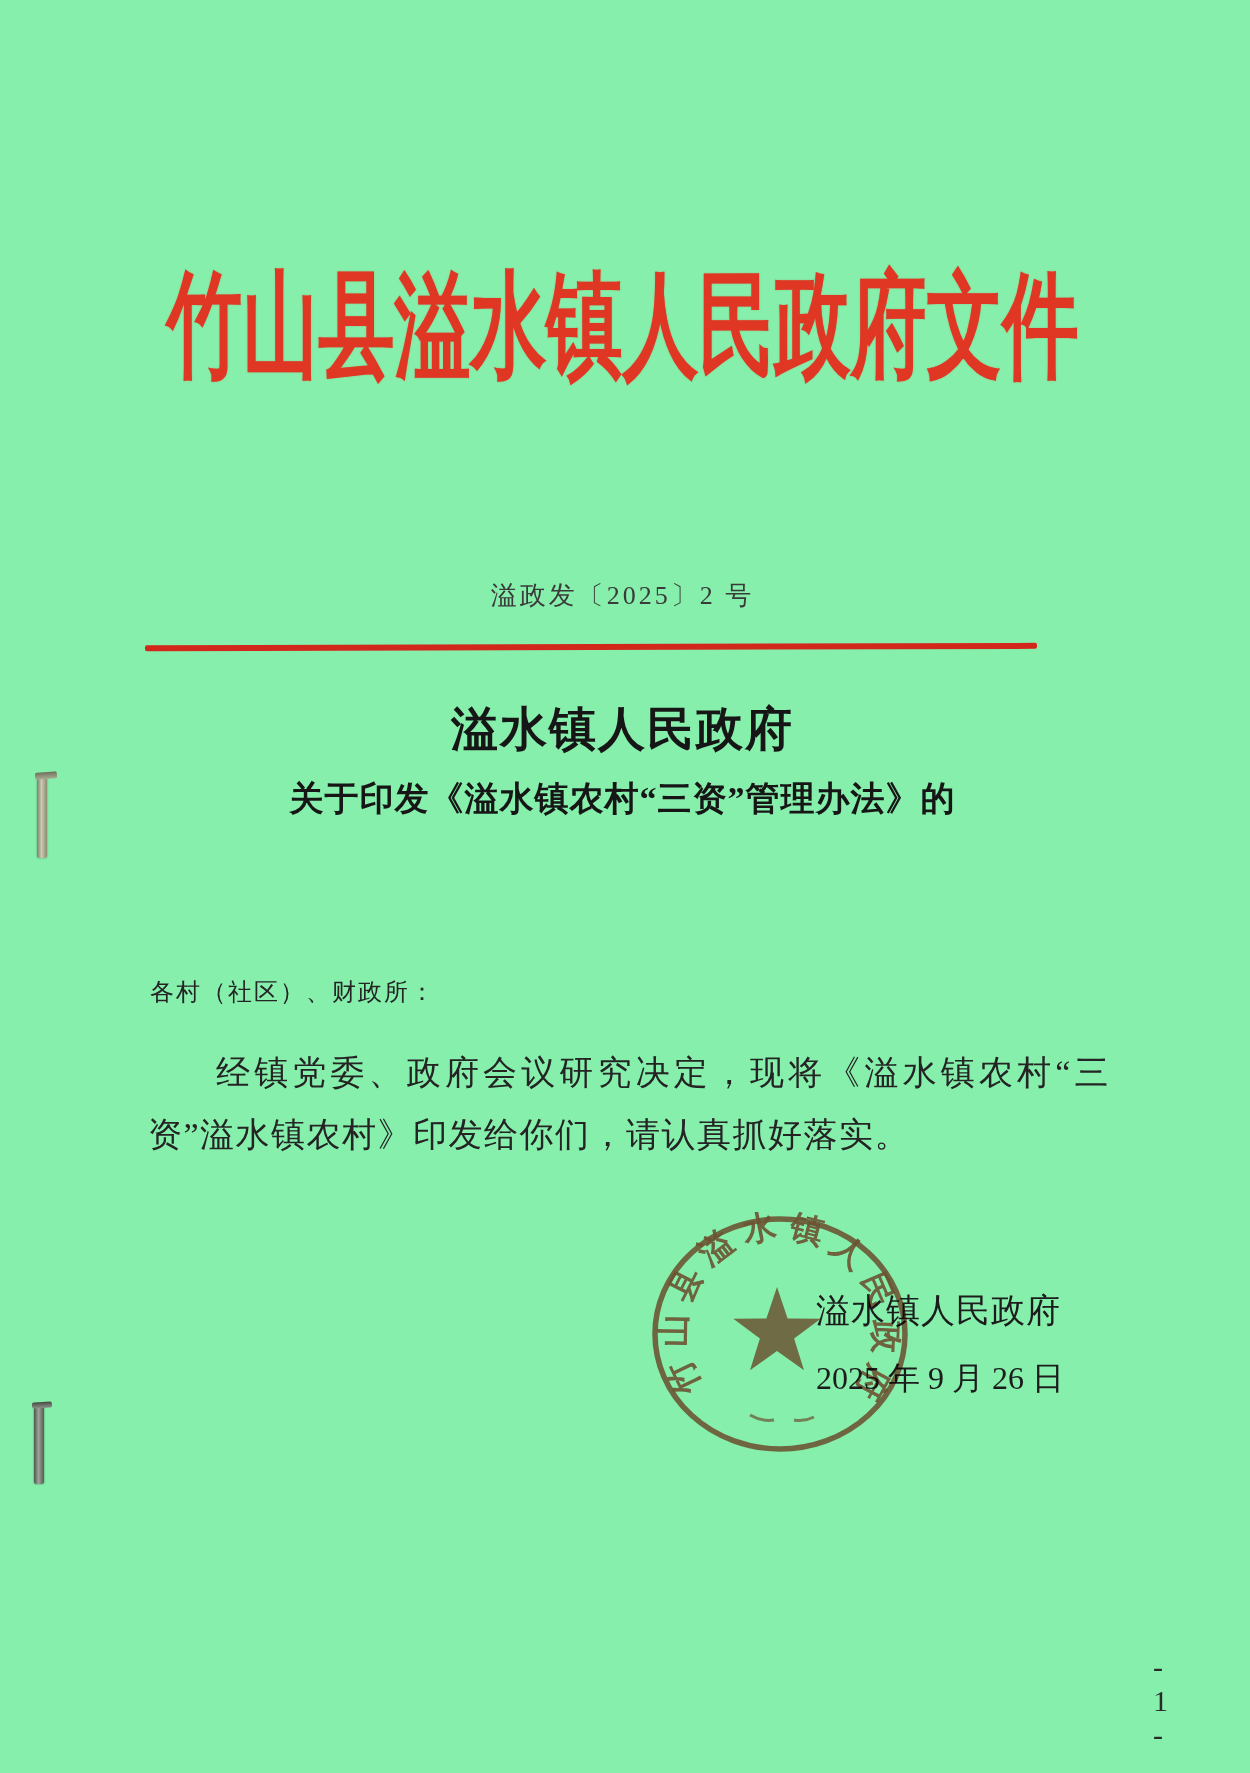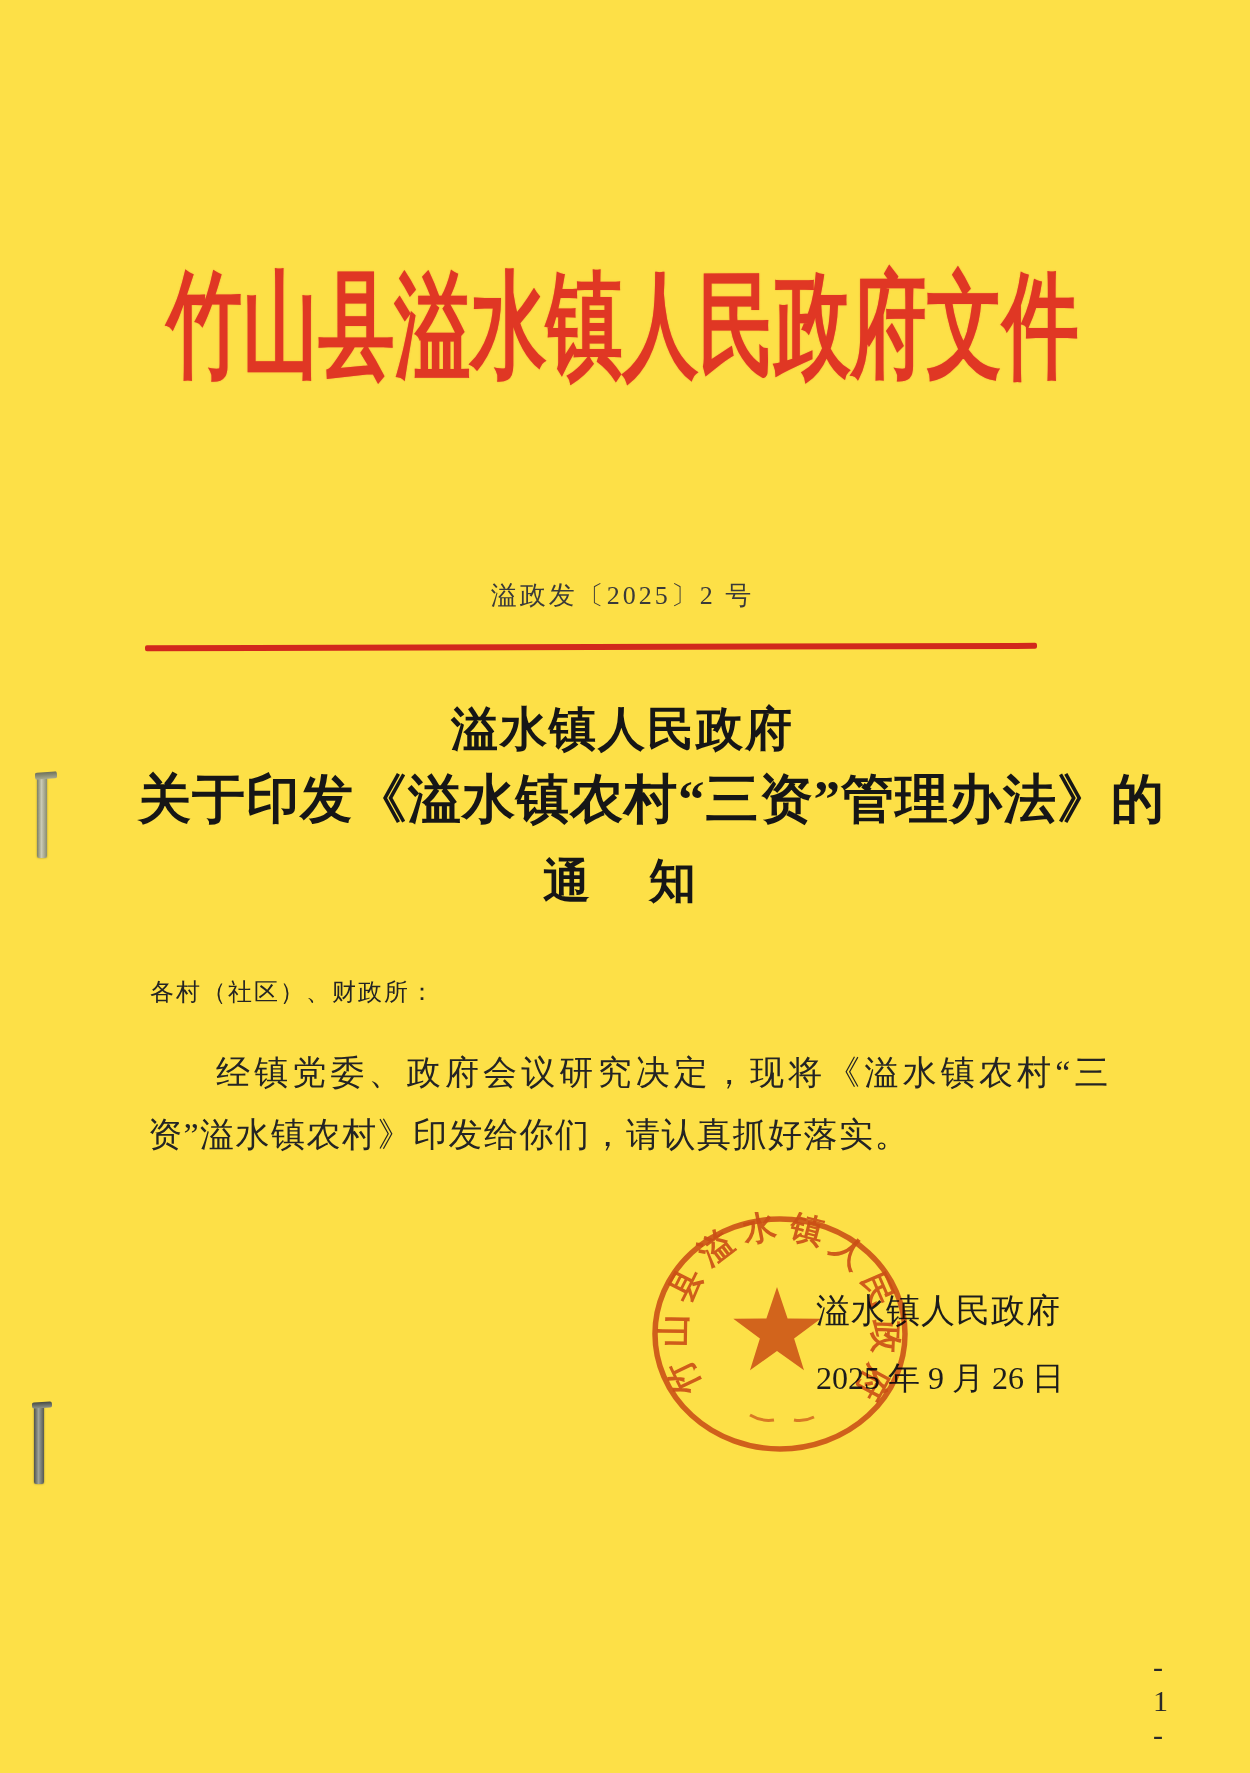--- a/index.html
+++ b/index.html
@@ -1,20 +1,20 @@
 <!DOCTYPE html>
 <html style="--banner-red: #e03724; --rule-red: #d2281c; --seal-red: #c84b3a; --ink-black: #1f1f1f;"><head>
 <meta charset="utf-8">
 <style>
   html,body{margin:0;padding:0;background:#e9e9e9;}
   .page{
     position:relative;
     width:1250px;height:1773px;
     margin:0 auto;
-    background:#fde047;
+    background:#86efac;
     overflow:hidden;
     font-family:"Liberation Serif","DejaVu Serif",serif;
     color:var(--ink-black,#1f1f1f);
   }
   .content{
     position:absolute;left:148px;top:0;width:949px;height:100%;
   }
   .banner{
     position:absolute;left:0;top:268px;width:100%;
     text-align:center;
@@ -36,21 +36,21 @@
     background:var(--rule-red,#d2281c);
     transform:rotate(-0.15deg);
     border-radius:2px;
   }
   .title-block{
     position:absolute;left:-10px;top:698px;width:969px;
     text-align:center;
     font-weight:bold;color:#161616;
   }
   .title-line1{font-size:47px;line-height:62px;letter-spacing:2px;}
-  .title-line2{font-size:53px;line-height:78px;letter-spacing:1px;white-space:nowrap;}
+  .title-line2{font-size:34px;line-height:78px;letter-spacing:1px;white-space:nowrap;}
   .title-line3{font-size:47px;line-height:86px;letter-spacing:6px;}
   .salutation{
     position:absolute;left:2px;top:976px;
     font-size:24px;letter-spacing:2px;color:#242424;
   }
   .body-text{
     position:absolute;left:0px;top:1042px;width:962px;
     font-size:34px;line-height:62px;letter-spacing:1.5px;
     text-indent:2em;text-align:justify;color:#242424;
   }
@@ -105,21 +105,20 @@
 
     <div class="banner">竹山县溢水镇人民政府文件</div>
 
     <div class="doc-number">溢政发〔2025〕2 号</div>
 
     <div class="red-rule"></div>
 
     <div class="title-block">
       <div class="title-line1">溢水镇人民政府</div>
       <div class="title-line2">关于印发《溢水镇农村“三资”管理办法》的</div>
-      <div class="title-line3">通　知</div>
     </div>
 
     <div class="salutation">各村（社区）、财政所：</div>
 
     <div class="body-text">经镇党委、政府会议研究决定，现将《溢水镇农村“三资”溢水镇农村》印发给你们，请认真抓好落实。</div>
 
     <div class="closing">
       <div class="signature">溢水镇人民政府</div>
       <div class="date">2025 年 9 月 26 日</div>
     </div>

